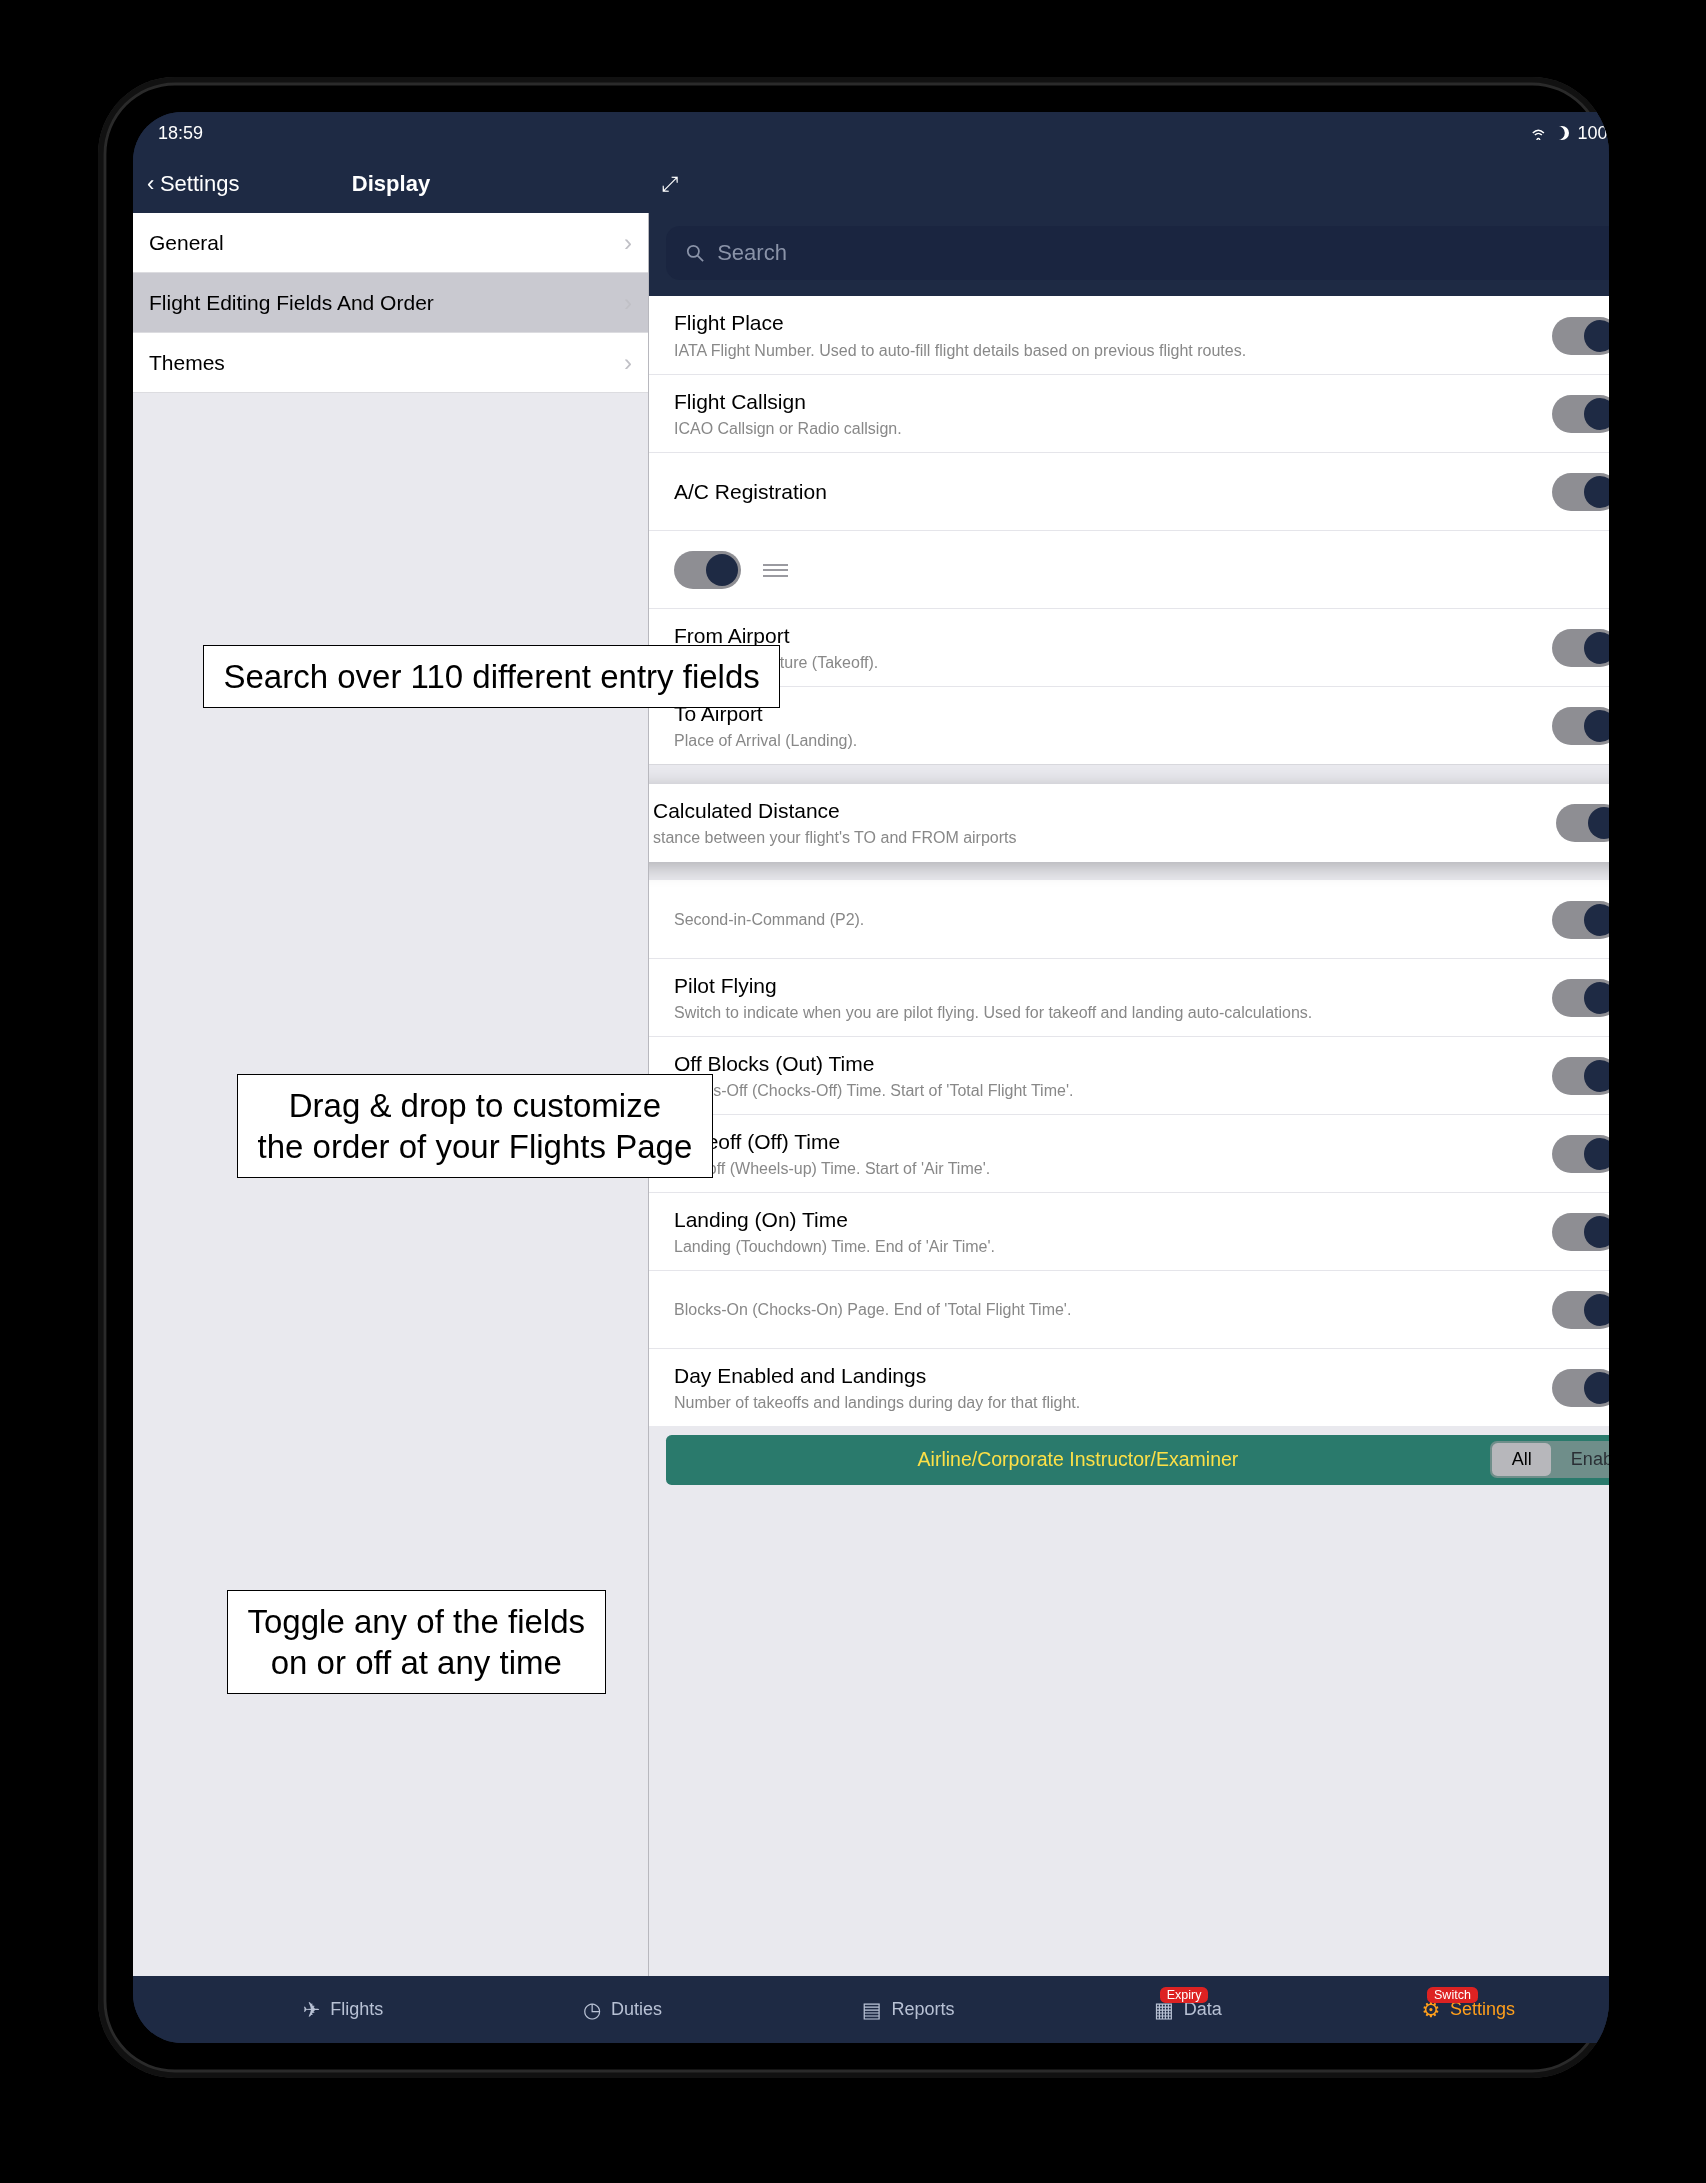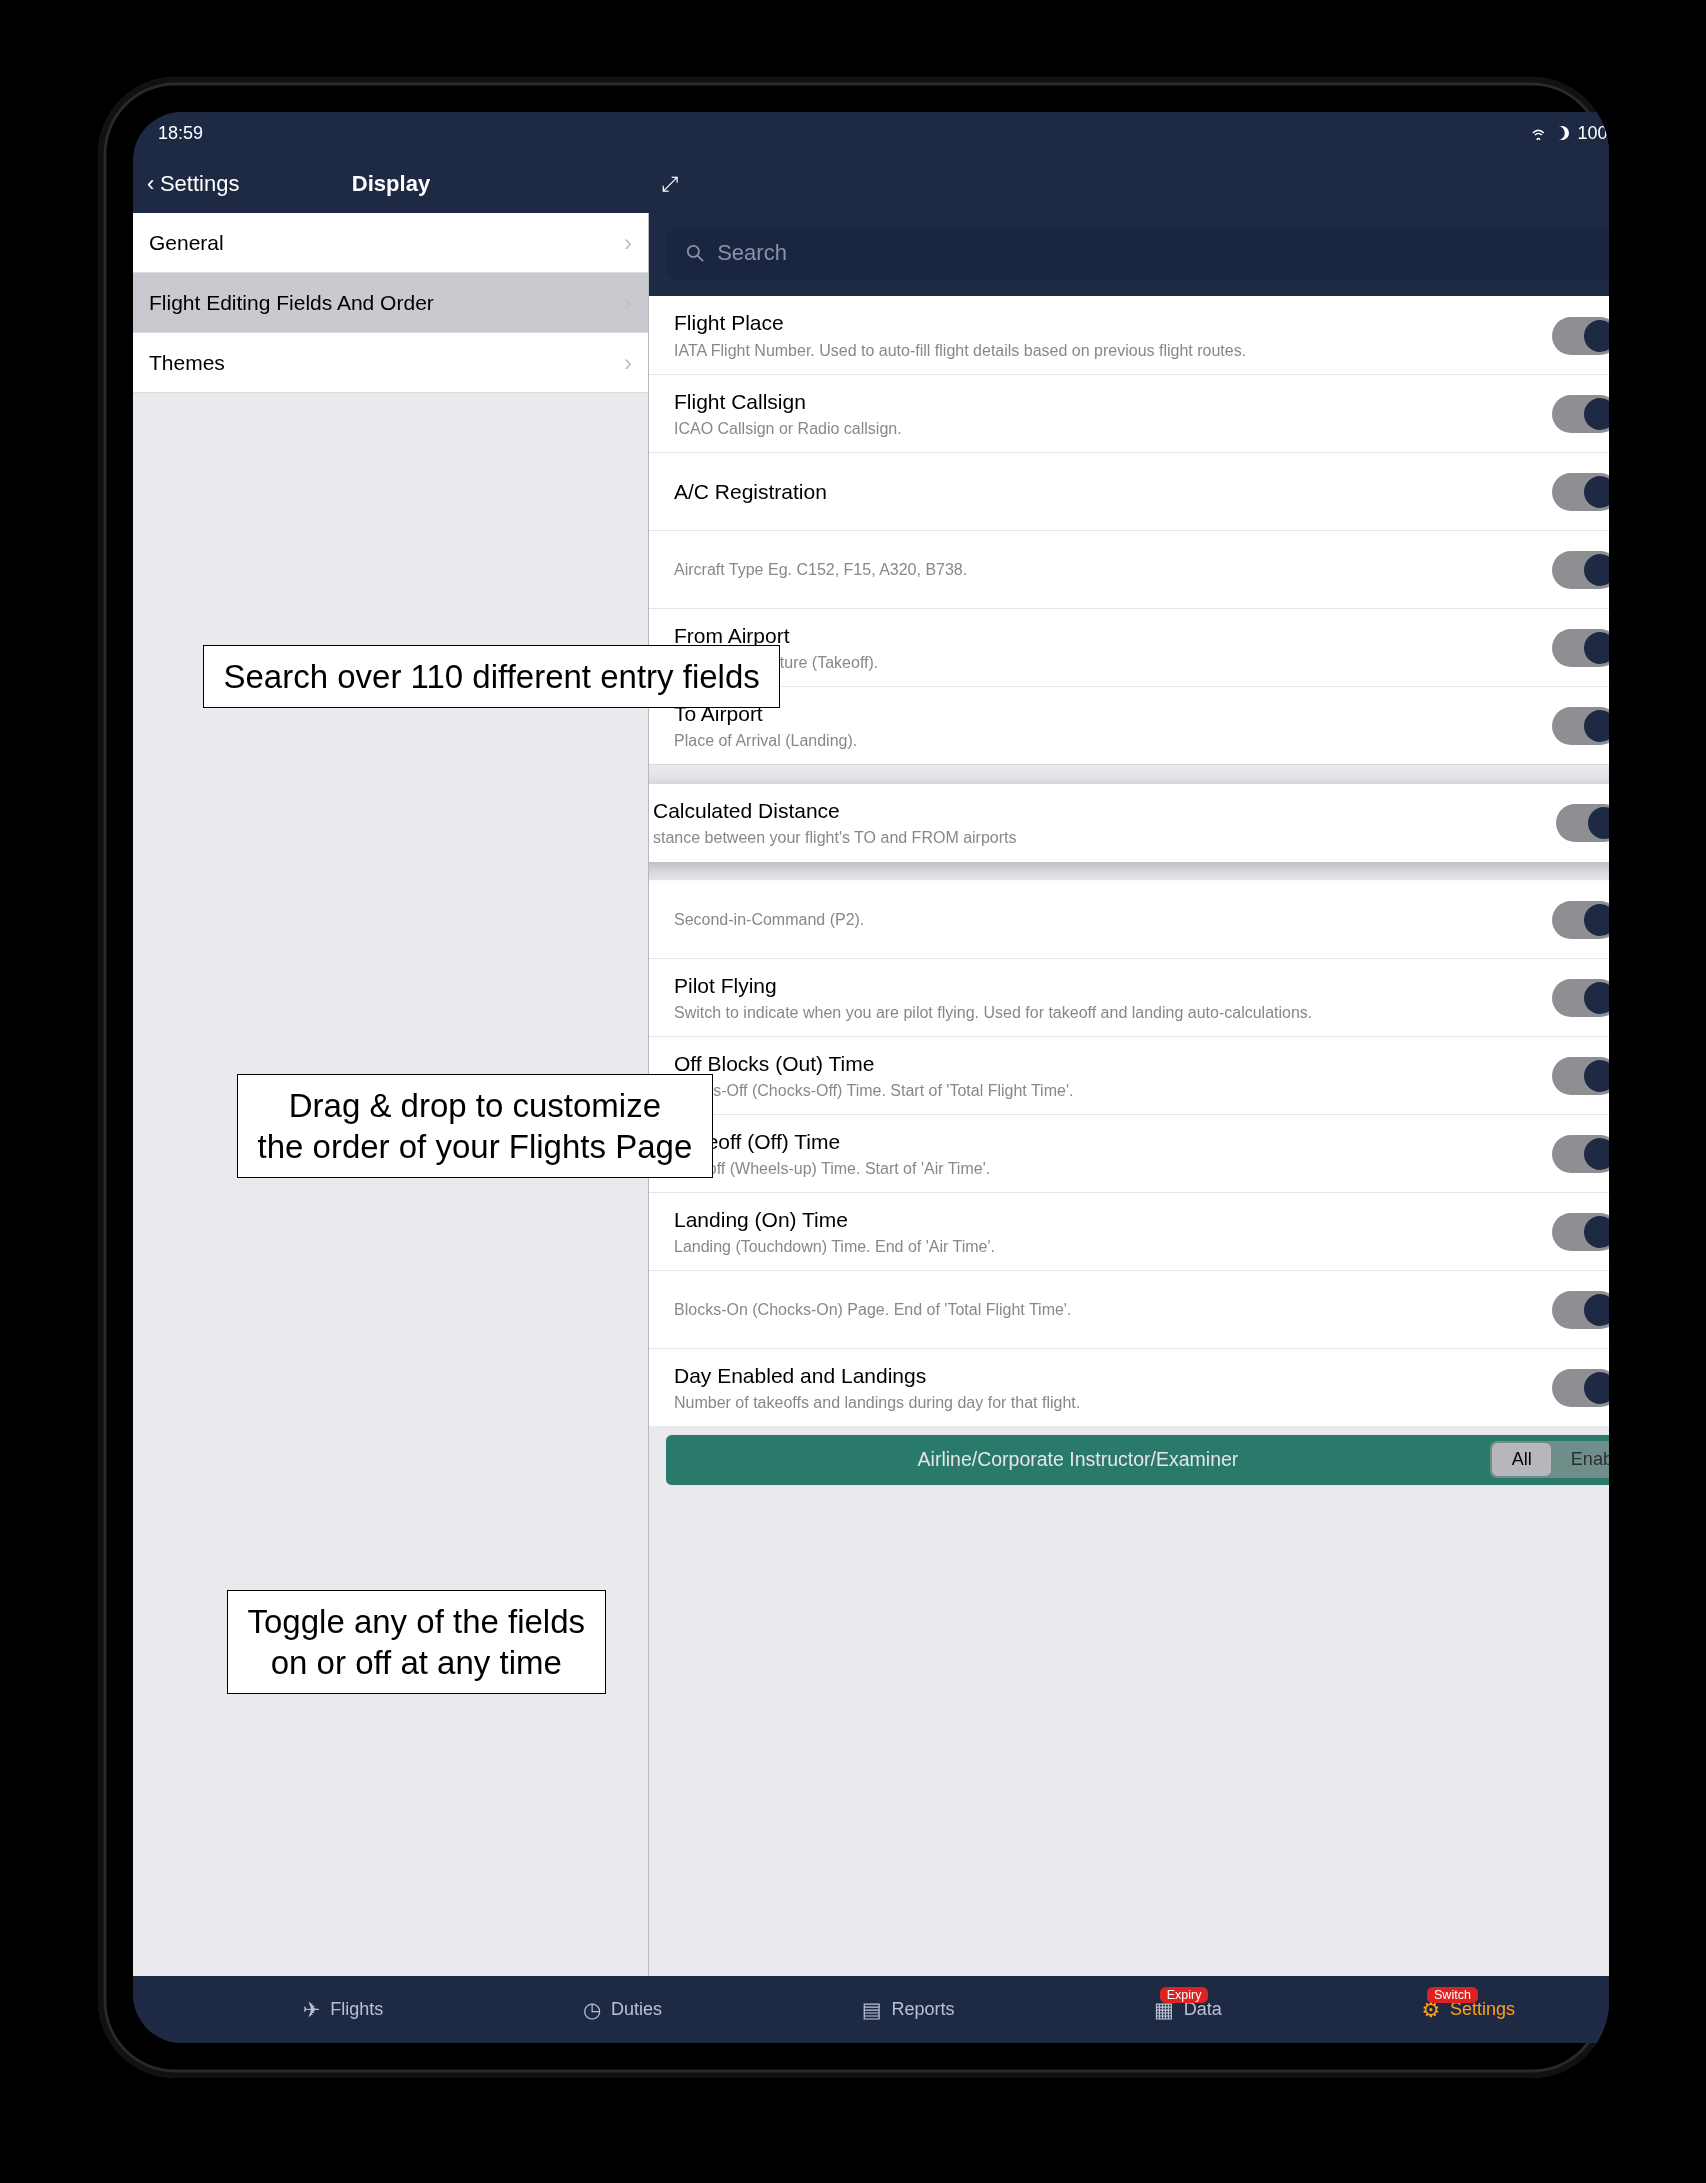--- a/index.html
+++ b/index.html
@@ -93,21 +93,21 @@
   border-radius:1.4px;
 }
 .elev .field-row { border-top:none; }
 
 .behind-row { display:flex; justify-content:flex-end; align-items:center; padding:14px 18px 12.5px 25px; height:56px; gap:19.5px; border-top:0.7px solid #e5e5ea; }
 
 
 
 
 .filter-bar { margin:8.4px 16.7px 7px 16.7px; height:50px; background:#2a7a6c; border-radius:5.6px; display:flex; align-items:center; padding:0 9.8px 0 0; }
-.filter-label { flex:1; text-align:center; color:#e5e5e5; font-size:19.5px; }
+.filter-label { flex:1; text-align:center; color:#fde047; font-size:19.5px; }
 .seg { display:flex; background:#6f8e8a; border-radius:7px; padding:2.1px; gap:0; }
 .seg div { padding:5.6px 19.5px; font-size:18px; border-radius:5.6px; }
 .seg .sel { background:#b7b7bb; color:#000; }
 .seg .unsel { color:#2a2f35; }
 
 .cutline { font-size:14.6px; color:#888; padding:0 0 7px 25px; background:#fff; border-top:0.7px solid #e5e5ea; }
 
 
 .tabbar { height:67px; background:#1e2a44; display:flex; align-items:center; justify-content:space-around; padding:0 70px; }
 .tab { display:flex; align-items:center; gap:9.8px; color:#b8c1d4; font-size:18px; position:relative; }
@@ -236,23 +236,20 @@
               <div class="toggle on">
                   <div class="knob"></div>
                 </div>
               <div class="drag">
                   <span></span>
                   <span></span>
                   <span></span>
                 </div>
             </div>
             <div class="field-row">
-              <div class="field-text">
-                  <div class="f-sub">Aircraft Type Eg. C152, F15, A320, B738.</div>
-                </div>
               <div class="toggle on">
                   <div class="knob"></div>
                 </div>
               <div class="drag">
                   <span></span>
                   <span></span>
                   <span></span>
                 </div>
             </div>
             <div class="field-row">

